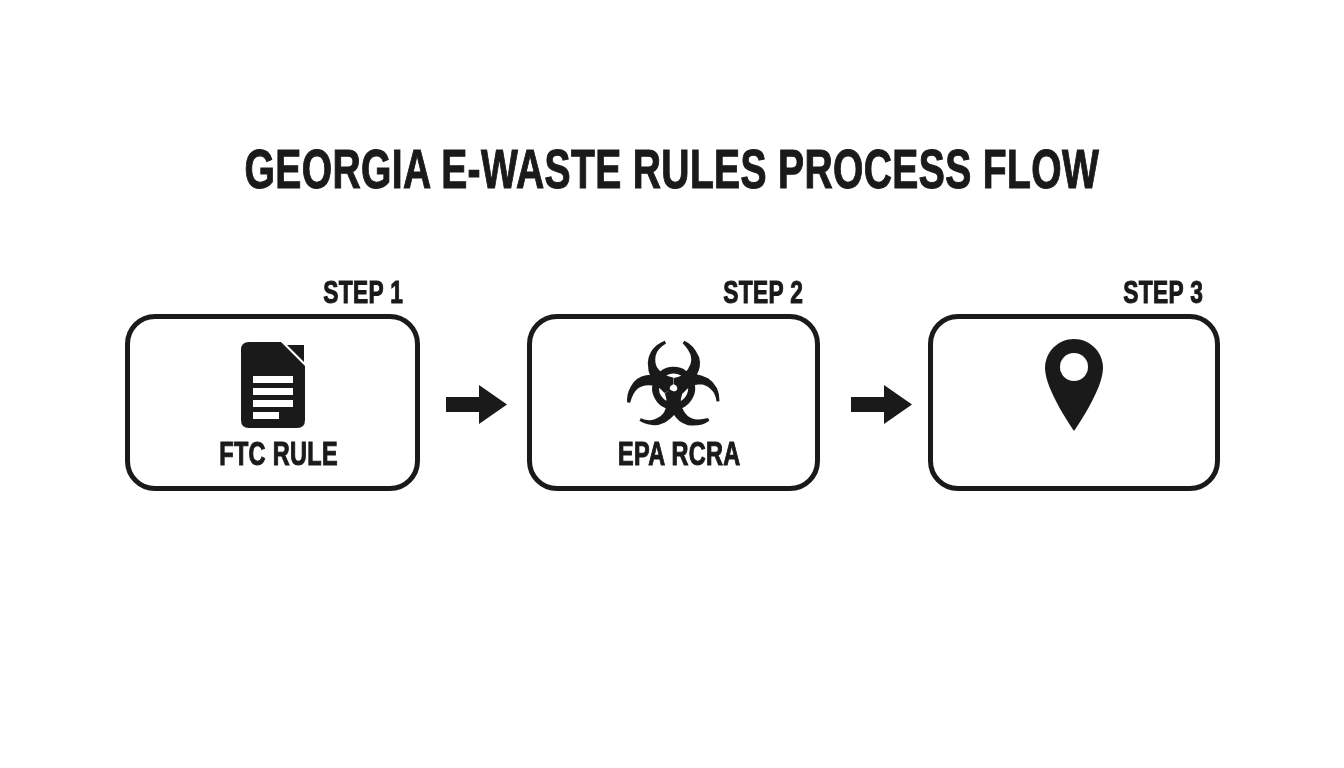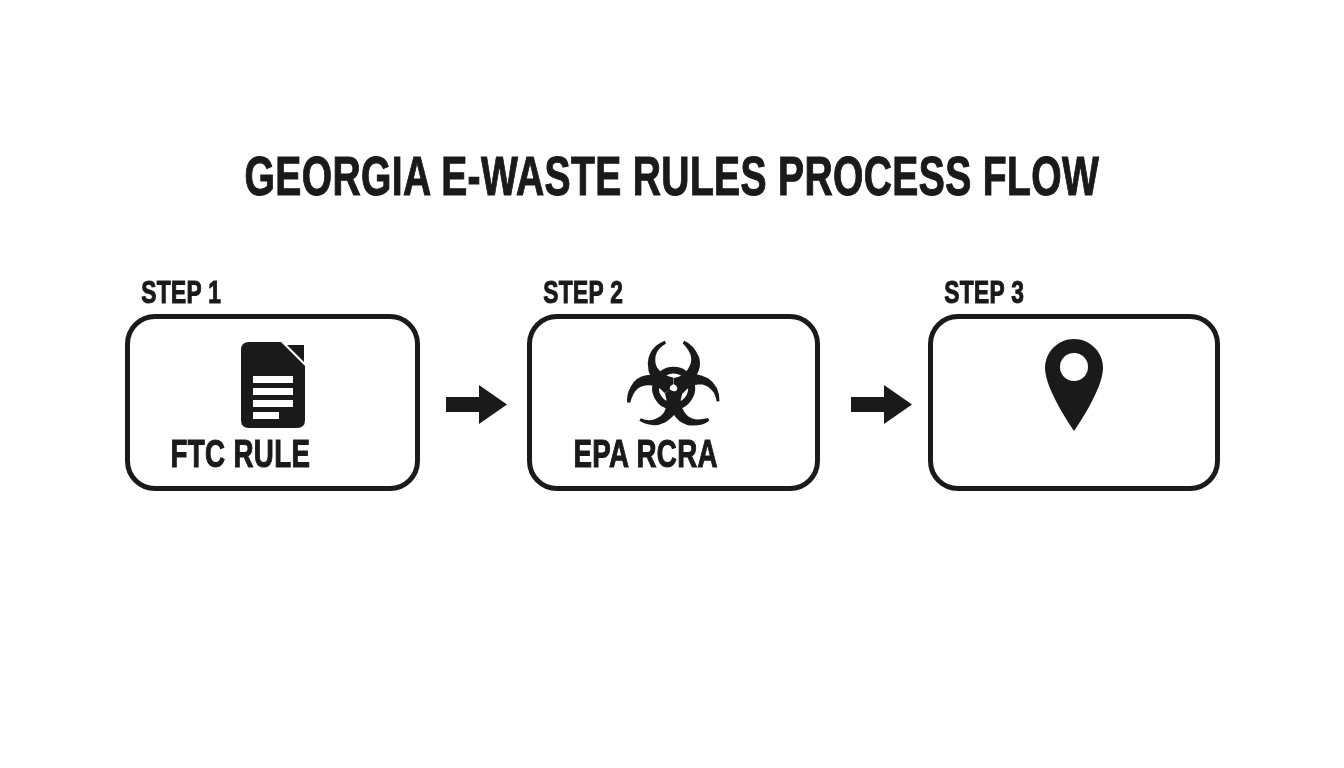--- a/index.html
+++ b/index.html
@@ -20,31 +20,31 @@
     display: inline-block;
     transform: scaleX(0.71);
     transform-origin: center center;
     white-space: nowrap;
     font-weight: bold;
     -webkit-text-stroke: 1.1px currentColor;
     letter-spacing: 0.5px;
   }
   .title-wrap {
     position: absolute;
-    top: 149px;
+    top: 142px;
     left: 0;
     width: 1344px;
     text-align: center;
     font-size: 55px;
     line-height: 55px;
   }
   .step-label {
     position: absolute;
     top: 276px;
-    text-align: left;
+    text-align: right;
     font-size: 32px;
     line-height: 32px;
   }
   .step-box {
     position: absolute;
     top: 314px;
     height: 177px;
     box-sizing: border-box;
     border: 5px solid #1a1a1a;
     border-radius: 30px;
@@ -58,22 +58,22 @@
     height: 104px;
     display: flex;
     align-items: center;
     justify-content: center;
   }
   .caption {
     position: absolute;
     left: 12px;
     right: 0;
     top: 118px;
-    text-align: left;
-    font-size: 39px;
+    text-align: center;
+    font-size: 33px;
     line-height: 33px;
   }
   .bio-glyph {
     font-family: "DejaVu Sans", sans-serif;
     font-size: 112px;
     line-height: 104px;
     font-weight: bold;
     -webkit-text-stroke: 3px #1a1a1a;
     color: #1a1a1a;
   }

